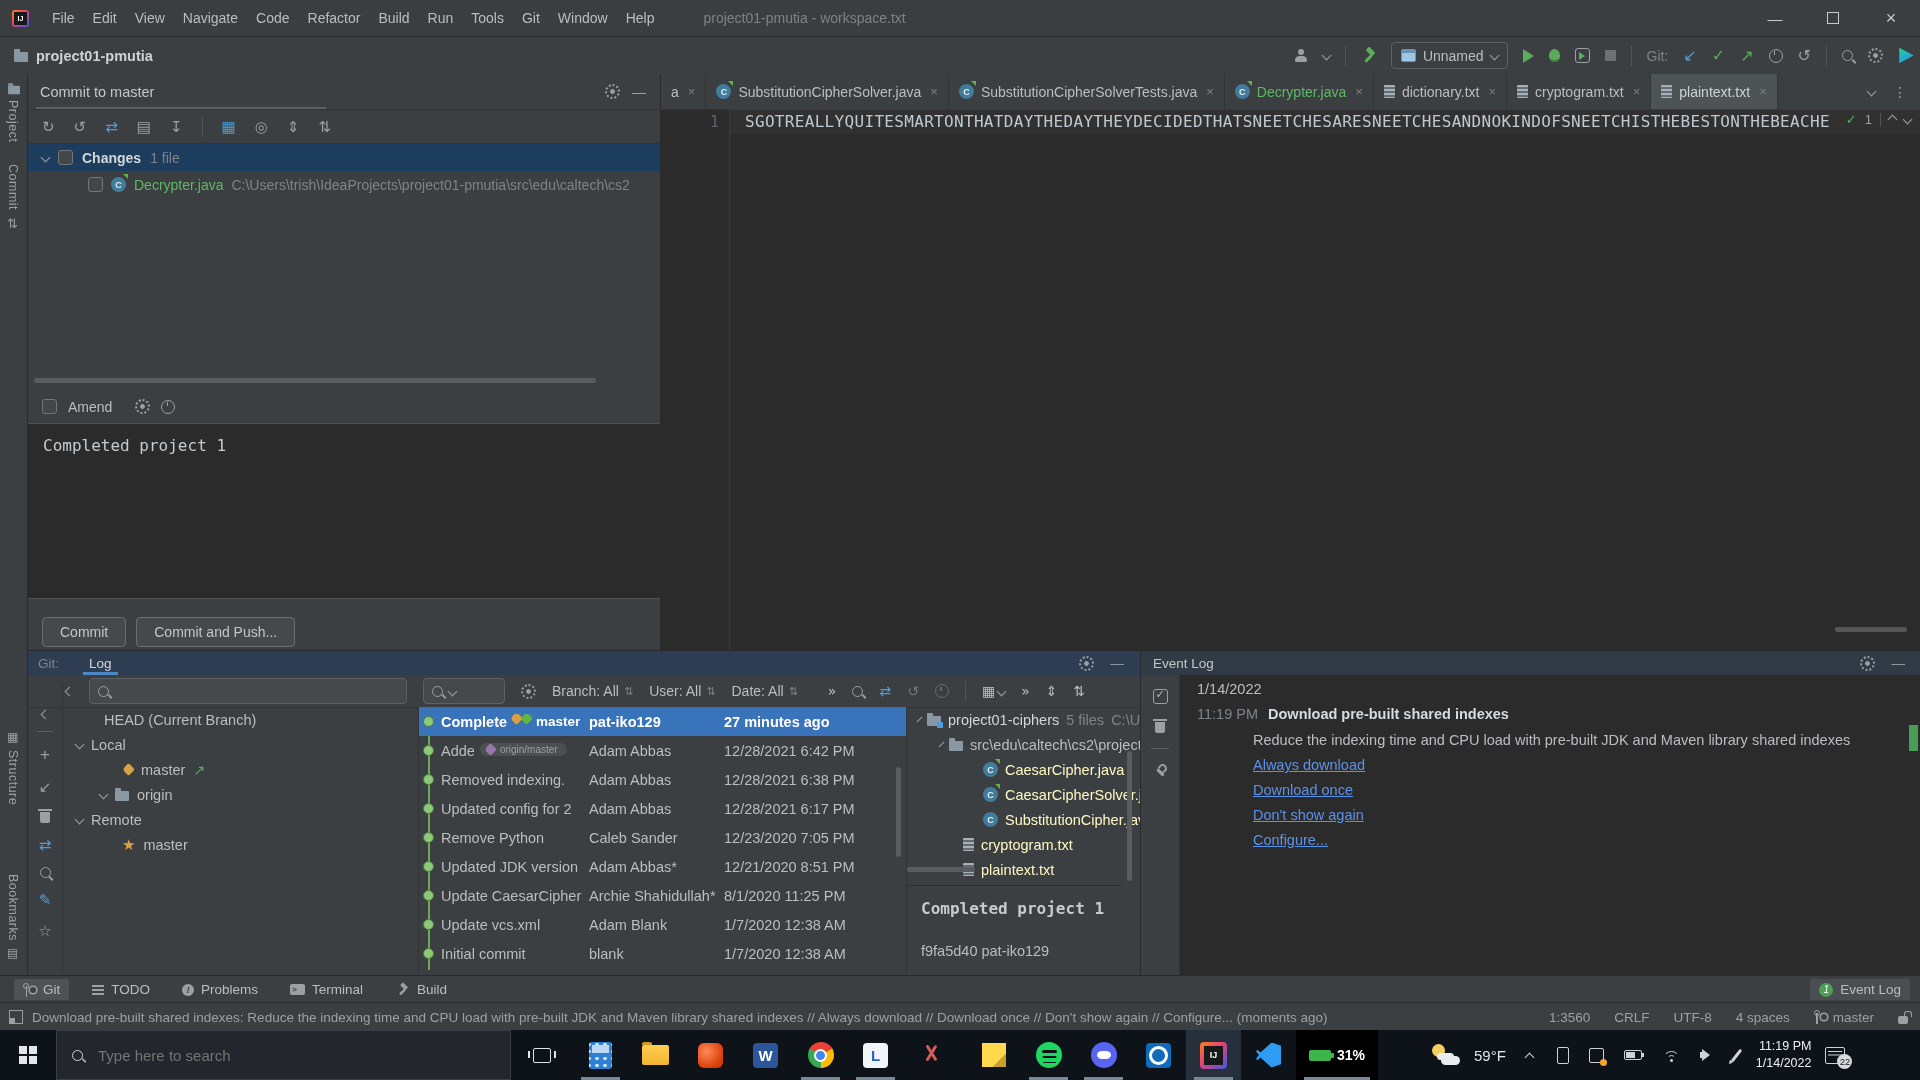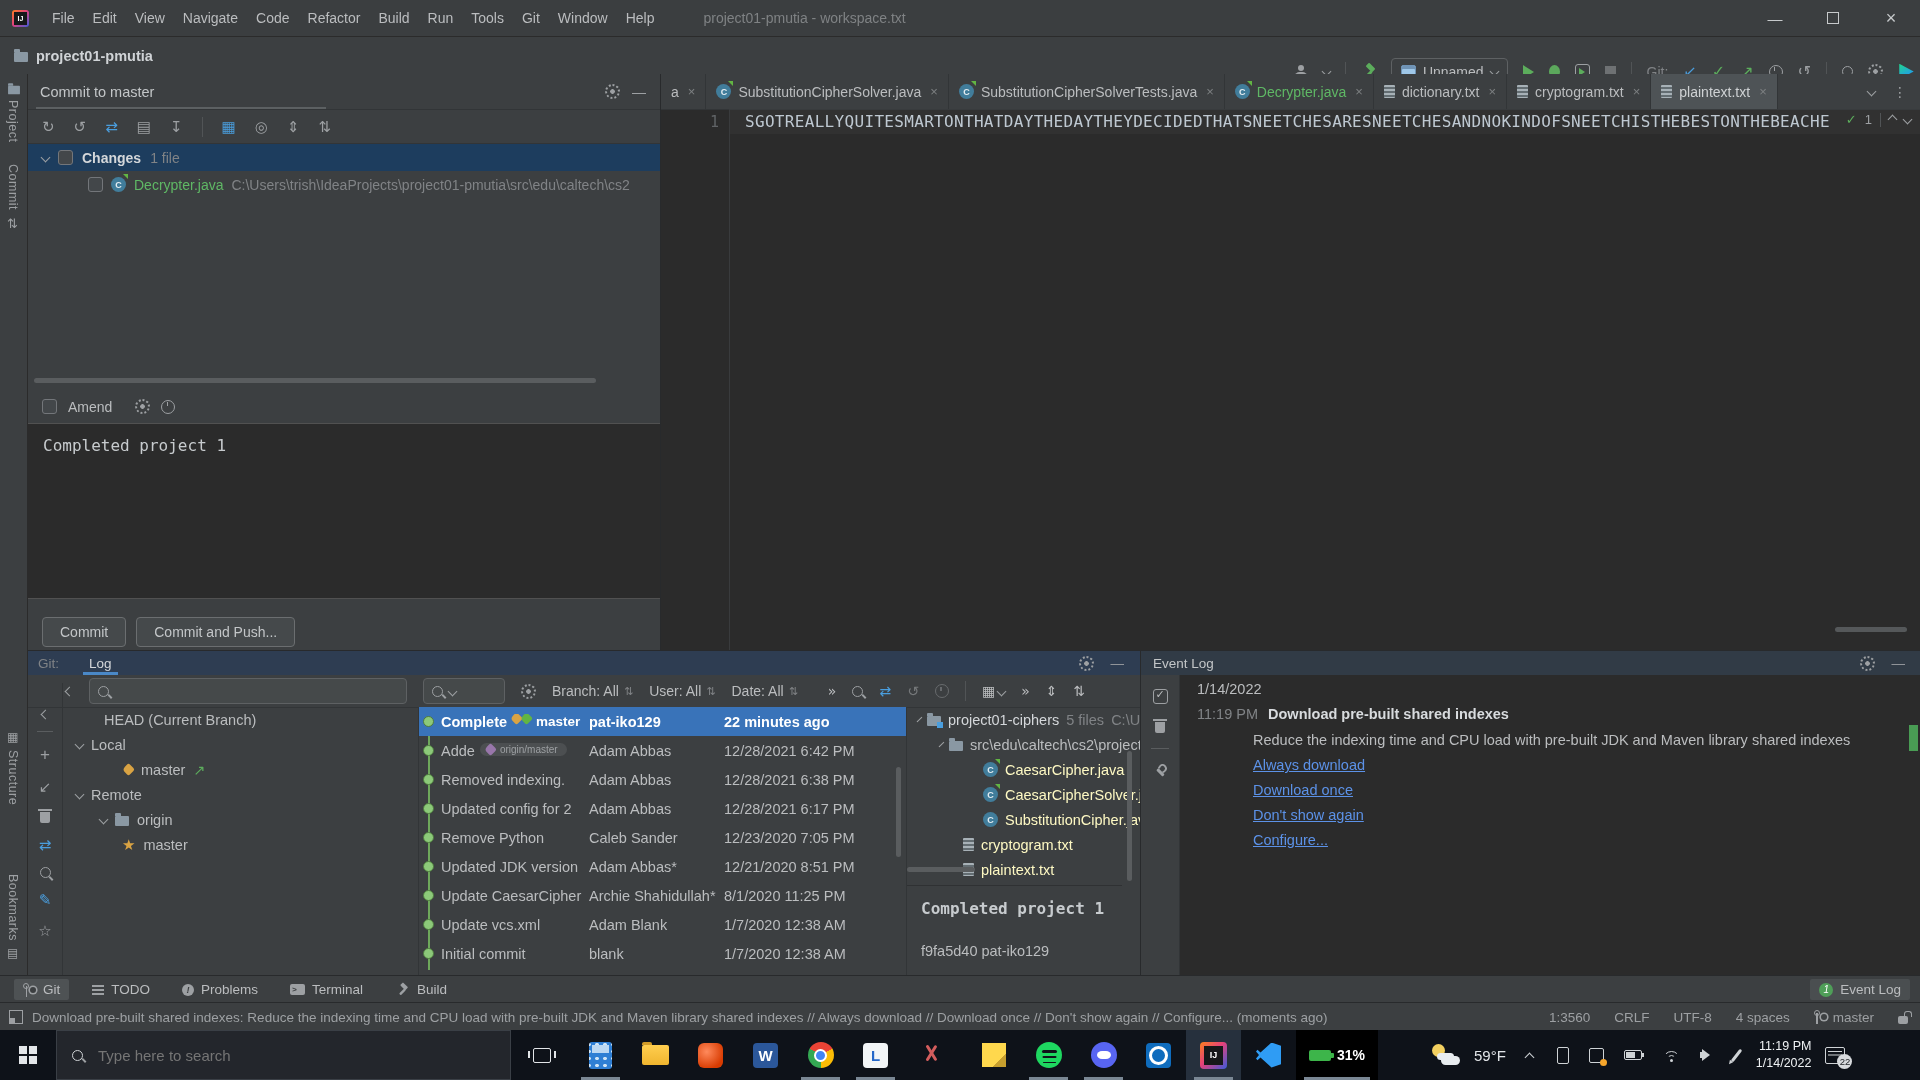--- a/index.html
+++ b/index.html
@@ -22,21 +22,21 @@
   .menus span{padding:0 9px;color:#bbbdbf;cursor:default;}
   .wintitle{color:#7f8284;margin-left:40px;}
   .wincontrols{position:absolute;right:0;top:0;height:36px;display:flex;}
   .wincontrols span{width:58px;height:36px;display:flex;align-items:center;justify-content:center;color:#c7cacc;font-size:15px;}
   .maxbox{width:10px;height:10px;border:1.4px solid #c7cacc;}
 
   
   .toolbar{position:absolute;left:0;top:37px;width:1920px;height:37px;background:#3c3f41;
            border-bottom:1px solid #2b2b2b;display:flex;align-items:center;}
   .projname{font-weight:bold;color:#d0d3d6;font-size:14.5px;margin-left:8px;}
-  .tb-right{position:absolute;right:6px;top:16px;height:37px;display:flex;align-items:center;gap:15px;}
+  .tb-right{position:absolute;right:6px;top:0;height:37px;display:flex;align-items:center;gap:15px;}
   .vsep{width:1px;height:20px;background:#515456;}
   .runcombo{display:flex;align-items:center;gap:7px;border:1px solid #5e6163;border-radius:4px;
             height:25px;padding:0 9px;}
   .runwin{width:13px;height:11px;background:#9ec7e8;border:1px solid #6f93b5;border-radius:2px;
           box-shadow:inset 0 3px 0 #6f93b5;}
   .play{width:0;height:0;border-left:11px solid #5cad5c;border-top:7px solid transparent;border-bottom:7px solid transparent;}
   .stopsq{width:11px;height:11px;background:#6e7173;}
   .bug{width:11px;height:13px;background:#5ca85c;border-radius:50% 50% 46% 46%;
        box-shadow:inset 0 -4px 0 -2px #417c41;}
   .covico{width:13px;height:13px;border:1.6px solid #9da0a3;border-radius:3px;display:flex;align-items:center;justify-content:center;}
@@ -482,47 +482,47 @@
       </div>
       <div class="brow" style="padding-left:14px;">
         <i class="chev"></i>
         <span>Local</span>
       </div>
       <div class="brow" style="padding-left:62px;">
         <i class="tagico" style="background:#d9a343;"></i>
         <span>master</span>
         <span class="uico" style="color:#5cad5c;">↗</span>
       </div>
-      <div class="brow" style="padding-left:14px;">
-        <i class="chev"></i>
-        <span>Remote</span>
-      </div>
       <div class="brow" style="padding-left:38px;">
         <i class="chev"></i>
         <i class="folder"></i>
         <span>origin</span>
+      </div>
+      <div class="brow" style="padding-left:14px;">
+        <i class="chev"></i>
+        <span>Remote</span>
       </div>
       <div class="brow" style="padding-left:60px;">
         <span class="uico" style="color:#d9a343;font-size:15px;">★</span>
         <span>master</span>
       </div>
     </div>
 
     <div class="commits">
       <div class="graphline"></div>
       <div class="crow sel">
         <i class="dotc"></i>
         <span class="cmsg b">
             <span>Complete</span>
           <i class="tagico" style="background:#d9a343;"></i>
           <i class="tagico" style="background:#62b543;margin-left:-4px;"></i>
           <span style="font-size:13.5px;">master</span>
           </span>
         <span class="b">pat-iko129</span>
-        <span class="b">22 minutes ago</span>
+        <span class="b">27 minutes ago</span>
       </div>
       <div class="crow">
         <i class="dotc"></i>
         <span class="cmsg">
             <span>Adde</span>
           <span class="chip">
               <i class="tagico" style="background:#9876aa;"></i>
               <span>origin/master</span>
             </span>
           </span>

